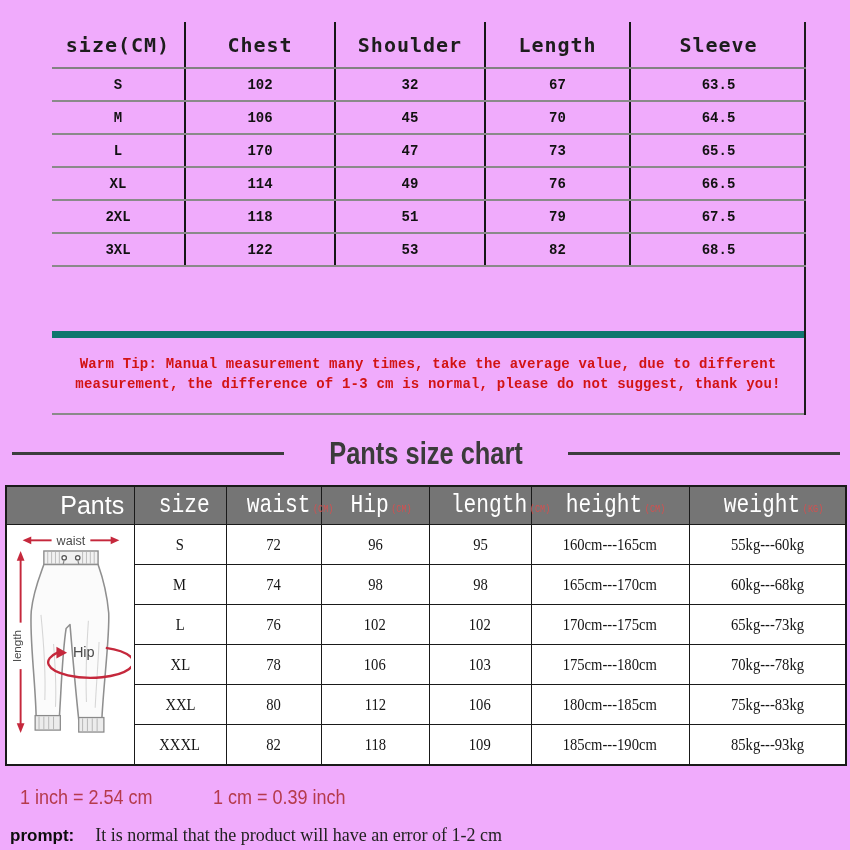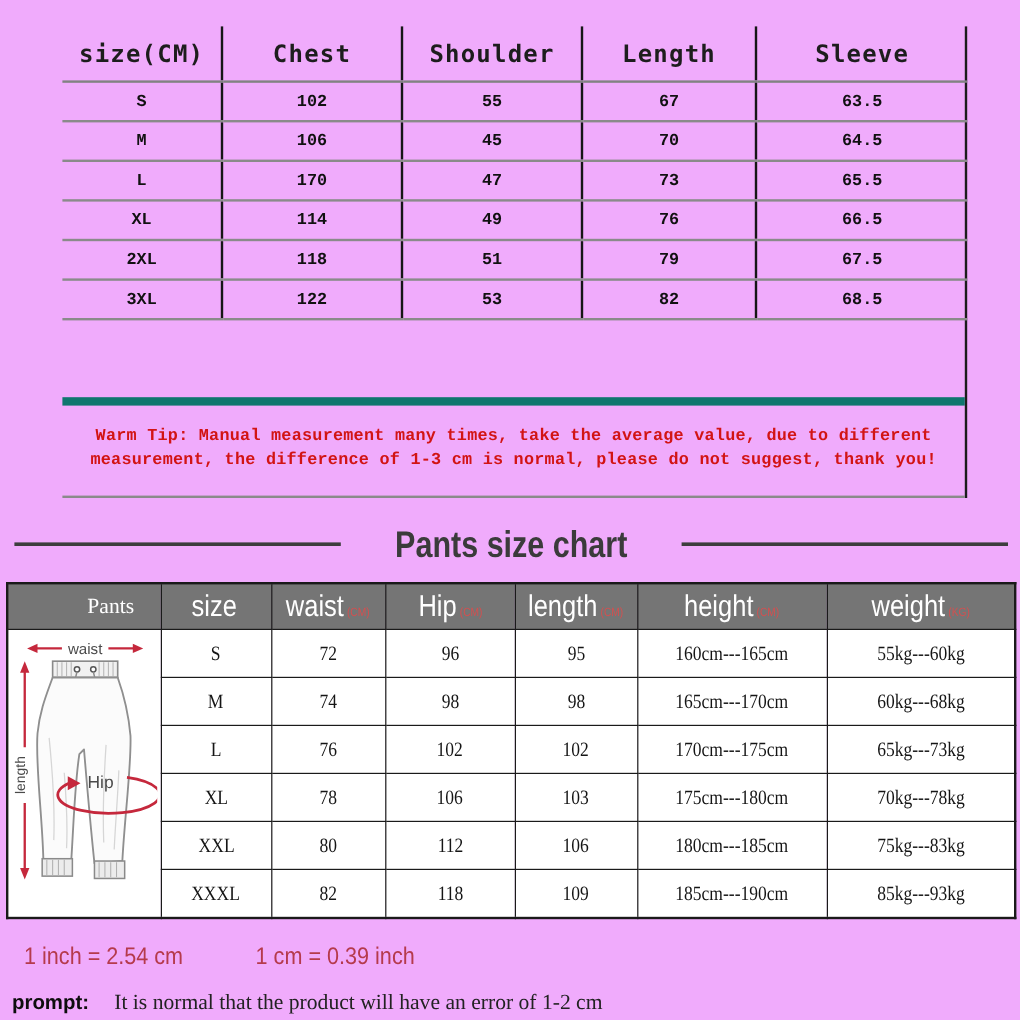--- a/index.html
+++ b/index.html
@@ -34,22 +34,22 @@
   .title-line { flex:1; height:3px; background:#3d3d3d; }
   .title-text { margin:0 24px; font-size:31px; font-weight:600; color:#3b3b3b;
     transform:scaleX(0.82); white-space:nowrap; }
 
   
   table.pants-table { margin:0 5px; border-collapse:collapse; width:840px; table-layout:fixed;
     border:2.5px solid #1a1a1a; }
   table.pants-table th, table.pants-table td {
     border:1.6px solid #1a1a1a; text-align:center; vertical-align:middle; }
   table.pants-table thead th { background:#757575; color:#fff; height:39px; font-weight:normal; }
-  .hd-corner { font-family:Liberation Serif, serif; font-weight:bold; font-size:18px;padding-left:44px; }
-  .hd-serif  { font-family:Liberation Sans, sans-serif; font-size:25px; }
+  .hd-corner { font-family:Liberation Sans, sans-serif; font-weight:bold; font-size:25px;padding-left:44px; }
+  .hd-serif  { font-family:Liberation Mono, monospace; font-size:25px;padding-left:12px; }
   .hd-inner  { display:inline-block; transform:scaleX(0.85); white-space:nowrap; }
   .hd-unit   { font-size:10px; color:#d35050; margin-left:3px; vertical-align:baseline; }
   table.pants-table tbody td { height:39px; font-family:"Liberation Serif", serif;
     font-size:17px; color:#151515; background:#fff; }
   td.size-col { font-size:21px; }
   .cell-inner { display:inline-block; transform:scaleX(0.86); white-space:nowrap; }
   td.pants-art { background:#fff; padding:2px; }
 
   
   .conversions { display:flex; gap:46px; margin:20px 0 16px 20px;
@@ -79,21 +79,21 @@
           <th>Chest</th>
           <th>Shoulder</th>
           <th>Length</th>
           <th>Sleeve</th>
         </tr>
       </thead>
       <tbody>
         <tr>
           <td>S</td>
           <td>102</td>
-          <td>55</td>
+          <td>32</td>
           <td>67</td>
           <td>63.5</td>
         </tr>
         <tr>
           <td>M</td>
           <td>106</td>
           <td>45</td>
           <td>70</td>
           <td>64.5</td>
         </tr>

